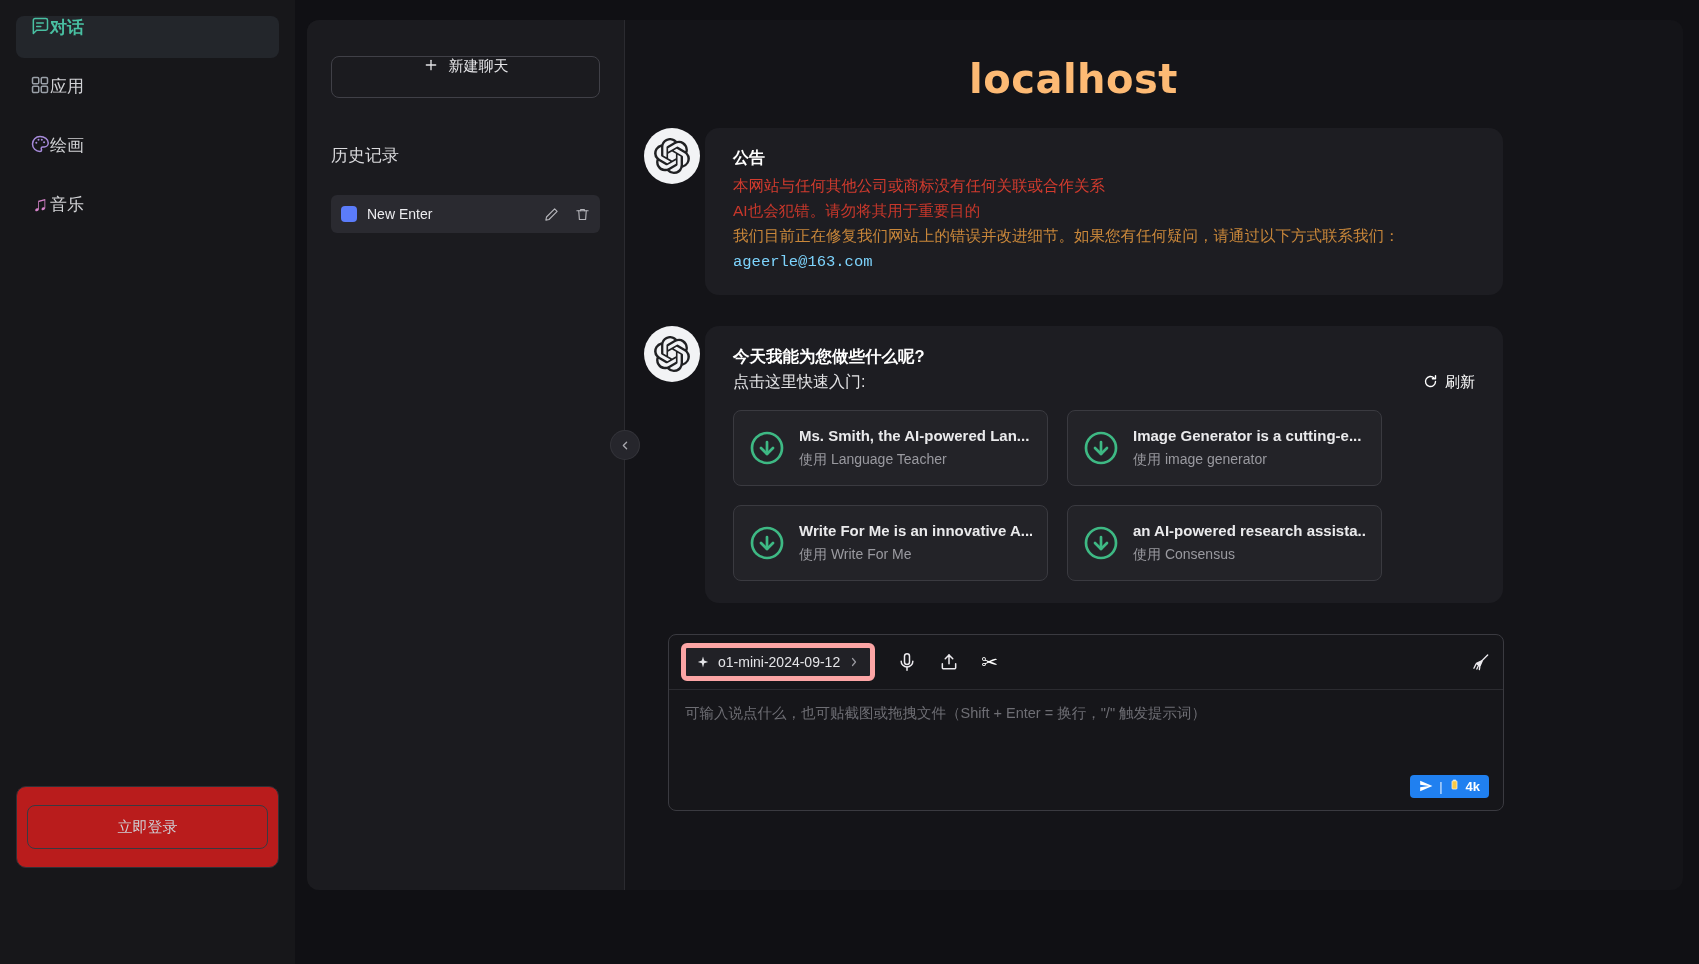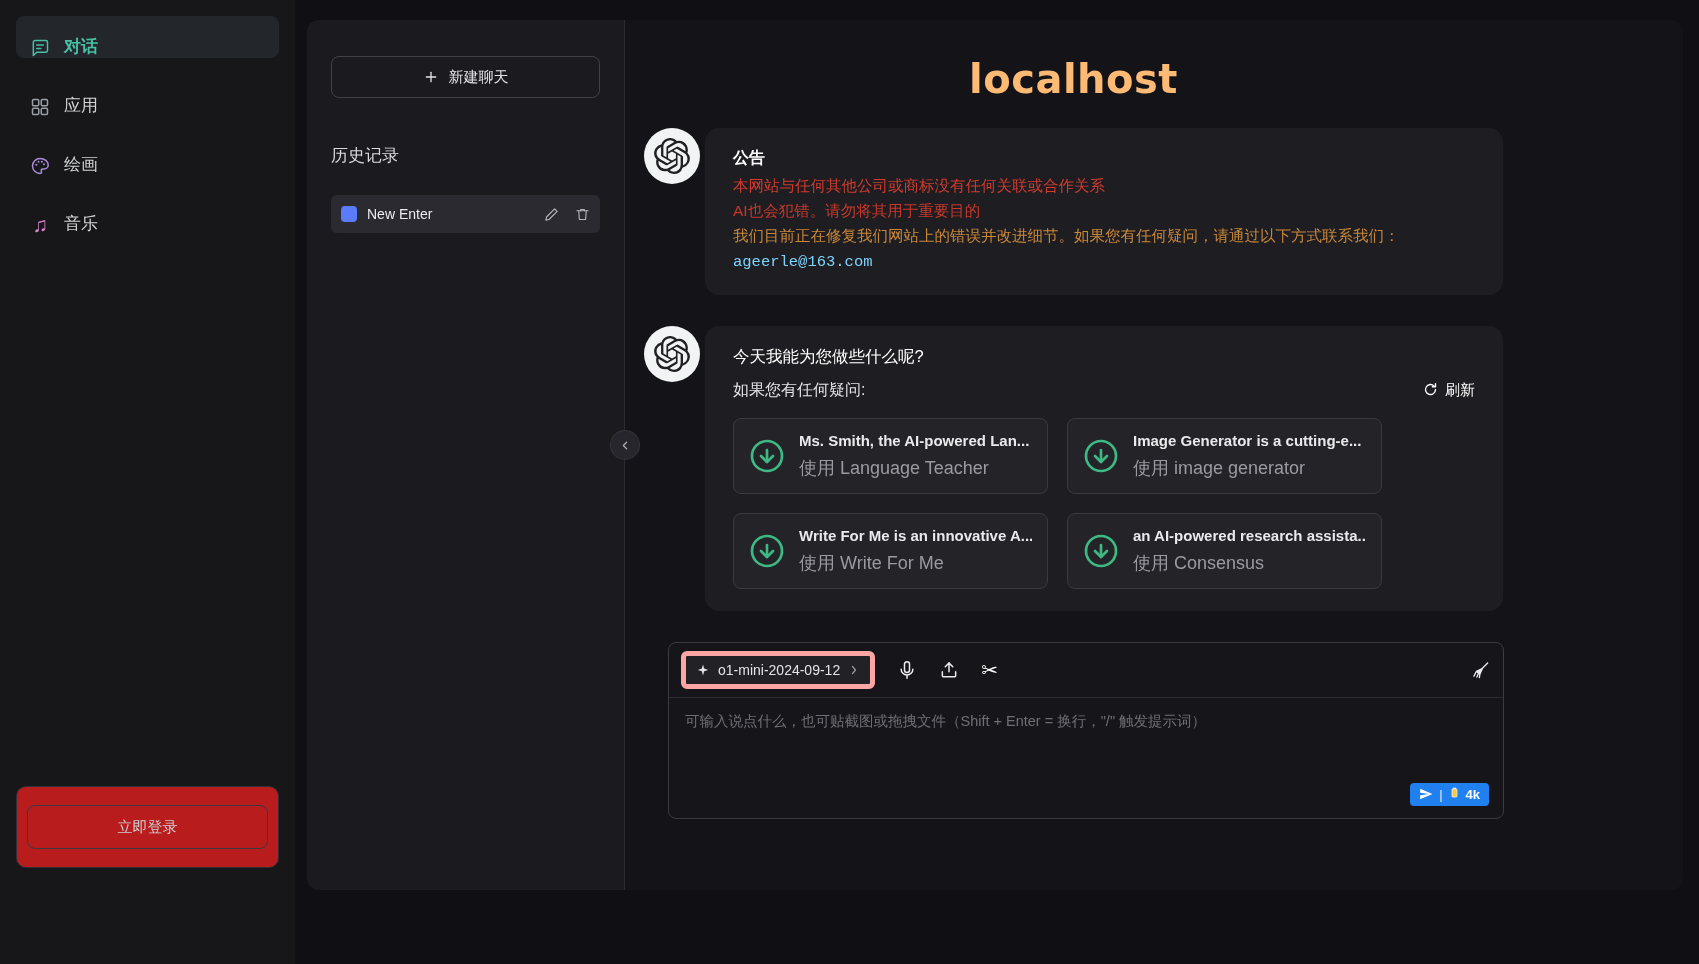--- a/index.html
+++ b/index.html
@@ -6,41 +6,41 @@
   html,body { width:1699px; height:964px; }
   body {
     background:#101014;
     font-family:"Liberation Sans","DejaVu Sans",sans-serif;
     position:relative; overflow:hidden; color:#e4e4e6;
   }
   svg { display:block; }
 
   
   .sidebar { position:absolute; left:0; top:0; width:295px; height:100%; background:#17171a; padding:16px; }
-  .nav-item { display:flex; align-items:flex-end; gap:14px; height:42px; padding:0 14px; border-radius:8px;
+  .nav-item { display:flex; align-items:flex-start; height:42px; padding:0 14px; border-radius:8px;
               margin-bottom:17px; font-size:17px; color:#d2d3d6; cursor:pointer; }
   .nav-item.selected { background:#23262b; color:#49c0a2; font-weight:bold; }
   .nav-item .ic { width:20px; height:20px; flex-shrink:0; }
   .ic-apps { color:#9aa0a8; } .ic-palette { color:#a78bdb; }
   .music-glyph { font-size:21px; color:#d583c9; line-height:1; width:20px; text-align:center; }
   .nav-item.selected .ic { color:#49c0a2; }
 
   .login-box { position:absolute; left:16px; right:16px; bottom:96px; border:1px solid #303036; background:#b91c1c;
                border-radius:10px; padding:18px 10px; }
   .login-btn { height:44px; width:100%; border:1px solid #3a3a41; border-radius:8px; background:transparent;
                display:flex; align-items:center; justify-content:center; color:#cfcfd4; font-size:15px; cursor:pointer; }
 
   
   .wrapper { position:absolute; left:307px; top:20px; right:16px; bottom:74px; background:#141418;
              border-radius:12px; display:flex; }
 
   .chatlist { width:318px; background:#1b1b1f; border-right:1px solid #2b2b30; border-radius:12px 0 0 12px;
               padding:36px 24px 0; flex-shrink:0; }
   .newchat-btn { width:100%; height:42px; border:1px solid #404047; border-radius:8px; background:transparent;
-                 color:#e3e3e6; font-size:15px; display:flex; align-items:center; justify-content:center; gap:10px; cursor:pointer; }
+                 color:#e3e3e6; font-size:15px; display:flex; justify-content:center; gap:10px; cursor:pointer; }
   .history-title { margin-top:46px; font-size:17px; color:#dadadd; }
   .chat-item { margin-top:28px; height:38px; background:#2a2a30; border-radius:6px; display:flex; align-items:center;
                gap:10px; padding:0 10px; cursor:pointer; }
   .chat-item-swatch { width:16px; height:16px; border-radius:4px; background:#5b7cfa; flex-shrink:0; }
   .chat-item-title { flex:1; font-size:14px; color:#ececef; }
   .chat-item .act { width:15px; height:15px; color:#b5b5ba; cursor:pointer; margin-left:6px; }
 
   .collapse-handle { position:absolute; left:304px; top:411px; width:28px; height:28px; border-radius:50%;
                      background:#26262c; box-shadow:0 0 0 1px #34343a; display:flex; align-items:center;
                      justify-content:center; cursor:pointer; color:#a9a9af; z-index:5; }
@@ -56,33 +56,33 @@
   .avatar svg { width:36px; height:36px; fill:#202123; }
   .bubble { background:#1d1d22; border-radius:14px; padding:20px 28px 22px; flex:1; font-size:16px; }
 
   .announce-heading { font-weight:bold; font-size:16px; color:#fff; margin-bottom:6px; }
   .a-line { font-size:15.5px; line-height:1.42; margin-top:3px; }
   .red-bold { color:#d23b2e; font-weight:normal; }
   .red { color:#c7372b; }
   .orange { color:#c9873a; }
   .email-link { color:#7dd3fc; text-decoration:none; cursor:pointer;font-family:Liberation Mono, monospace; }
 
-  .welcome-heading { font-weight:normal; font-size:16.5px; color:#fff; margin-bottom:8px; }
+  .welcome-heading { font-weight:bold; font-size:16.5px; color:#fff; }
   .welcome-body { font-size:16px; line-height:1.72; color:#e6e6e8; }
   .hint-row { display:flex; justify-content:space-between; align-items:center; font-size:16px; line-height:1.72; }
   .refresh-btn { display:flex; align-items:center; gap:7px; font-size:15px; color:#fff; cursor:pointer; }
   .refresh-btn .ic { width:15px; height:15px; }
 
   .cards { margin-top:14px; display:grid; grid-template-columns:315px 315px; gap:19px; }
   .card { background:#232328; border:1px solid #3a3a40; border-radius:8px; padding:12px 15px; height:76px;
           display:flex; align-items:center; gap:14px; cursor:pointer; }
   .card .ic { width:36px; height:36px; color:#3eb984; flex-shrink:0; }
   .card-texts { min-width:0; }
   .card-title { font-size:15px; font-weight:bold; color:#eaeaec; white-space:nowrap; overflow:hidden; }
-  .card-sub { font-size:18px; color:#9a9aa0; margin-top:7px; }
+  .card-sub { font-size:14px; color:#9a9aa0; margin-top:7px; }
 
   
   .composer { margin:18px 0 0 24px; width:836px; border:1px solid #3a3a40; border-radius:8px; background:#16161a; }
   .composer-toolbar { display:flex; align-items:center; gap:22px; padding:8px 12px; border-bottom:1px solid #2b2b30; }
   .model-chip { display:flex; align-items:center; gap:8px; border:5px solid #fca5a5; background:#212126;
                 border-radius:6px; padding:6px 10px; font-size:14px; color:#e4e4e7; cursor:pointer; }
   .model-chip .ic { width:14px; height:14px; color:#e4e4e7; }
   .model-chip .chev { width:12px; height:12px; color:#9a9aa0; }
   .tool-icon { width:20px; height:20px; color:#eceaee; cursor:pointer; }
   .scissors-glyph { font-size:20px; color:#ffffff; line-height:1; cursor:pointer; }
@@ -202,21 +202,21 @@
 
     <div class="msg">
       <div class="avatar">
         <svg viewBox="0 0 24 24">
           <path d="M22.2819 9.8211a5.9847 5.9847 0 0 0-.5157-4.9108 6.0462 6.0462 0 0 0-6.5098-2.9A6.0651 6.0651 0 0 0 4.9807 4.1818a5.9847 5.9847 0 0 0-3.9977 2.9 6.0462 6.0462 0 0 0 .7427 7.0966 5.98 5.98 0 0 0 .511 4.9107 6.051 6.051 0 0 0 6.5146 2.9001A5.9847 5.9847 0 0 0 13.2599 24a6.0557 6.0557 0 0 0 5.7718-4.2058 5.9894 5.9894 0 0 0 3.9977-2.9001 6.0557 6.0557 0 0 0-.7475-7.0729zm-9.022 12.6081a4.4755 4.4755 0 0 1-2.8764-1.0408l.1419-.0804 4.7783-2.7582a.7948.7948 0 0 0 .3927-.6813v-6.7369l2.02 1.1686a.071.071 0 0 1 .038.052v5.5826a4.504 4.504 0 0 1-4.4945 4.4944zm-9.6607-4.1254a4.4708 4.4708 0 0 1-.5346-3.0137l.142.0852 4.783 2.7582a.7712.7712 0 0 0 .7806 0l5.8428-3.3685v2.3324a.0804.0804 0 0 1-.0332.0615L9.74 19.9502a4.4992 4.4992 0 0 1-6.1408-1.6464zM2.3408 7.8956a4.485 4.485 0 0 1 2.3655-1.9728V11.6a.7664.7664 0 0 0 .3879.6765l5.8144 3.3543-2.0201 1.1685a.0757.0757 0 0 1-.071 0l-4.8303-2.7865A4.504 4.504 0 0 1 2.3408 7.8956zm16.5963 3.8558L13.1038 8.364 15.1192 7.2a.0757.0757 0 0 1 .071 0l4.8303 2.7913a4.4944 4.4944 0 0 1-.6765 8.1042v-5.6772a.79.79 0 0 0-.407-.667zm2.0107-3.0231l-.142-.0852-4.7735-2.7818a.7759.7759 0 0 0-.7854 0L9.409 9.2297V6.8974a.0662.0662 0 0 1 .0284-.0615l4.8303-2.7866a4.4992 4.4992 0 0 1 6.6802 4.66zM8.3065 12.863l-2.02-1.1638a.0804.0804 0 0 1-.038-.0567V6.0742a4.4992 4.4992 0 0 1 7.3757-3.4537l-.142.0805L8.704 5.459a.7948.7948 0 0 0-.3927.6813zm1.0976-2.3654l2.602-1.4998 2.6069 1.4998v2.9994l-2.5974 1.4997-2.6067-1.4997z"></path>
         </svg>
       </div>
       <div class="bubble">
         <div class="welcome-heading">今天我能为您做些什么呢?</div>
         <div class="hint-row">
-          <span>如果您有任何疑问:</span>
+          <span>点击这里快速入门:</span>
           <span class="refresh-btn">
             <span class="ic">
               <svg viewBox="0 0 24 24" fill="none" stroke="currentColor" stroke-width="2.2" stroke-linecap="round" stroke-linejoin="round">
                 <path d="M20 12a8 8 0 1 1-2.34-5.66"></path>
                   <polyline points="20 2.5 20 7.5 15 7.5"></polyline>
               </svg>
             </span>
             <span>刷新</span>
           </span>
         </div>

